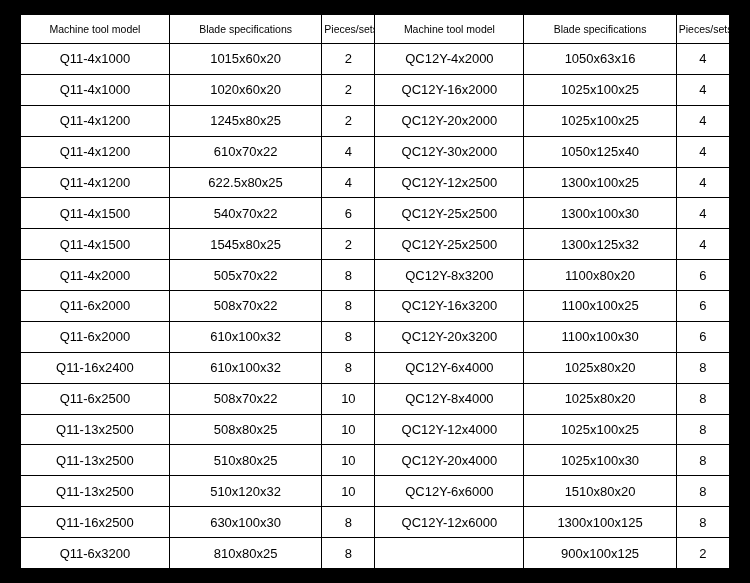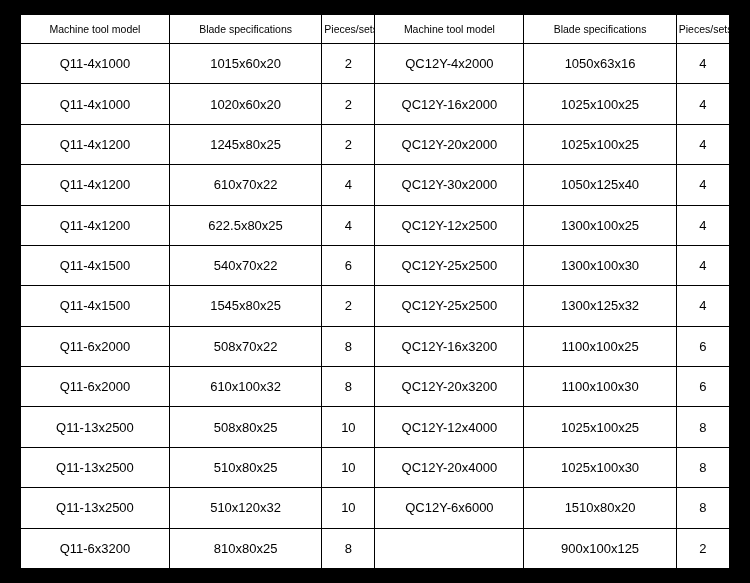--- a/index.html
+++ b/index.html
@@ -131,36 +131,60 @@
         </tr>
         <tr>
           <td>Q11-4x1500</td>
           <td>1545x80x25</td>
           <td>2</td>
           <td>QC12Y-25x2500</td>
           <td>1300x125x32</td>
           <td>4</td>
         </tr>
         <tr>
+          <td>Q11-4x2000</td>
+          <td>505x70x22</td>
+          <td>8</td>
+          <td>QC12Y-8x3200</td>
+          <td>1100x80x20</td>
+          <td>6</td>
+        </tr>
+        <tr>
           <td>Q11-6x2000</td>
           <td>508x70x22</td>
           <td>8</td>
           <td>QC12Y-16x3200</td>
           <td>1100x100x25</td>
           <td>6</td>
         </tr>
         <tr>
           <td>Q11-6x2000</td>
           <td>610x100x32</td>
           <td>8</td>
           <td>QC12Y-20x3200</td>
           <td>1100x100x30</td>
           <td>6</td>
         </tr>
         <tr>
+          <td>Q11-16x2400</td>
+          <td>610x100x32</td>
+          <td>8</td>
+          <td>QC12Y-6x4000</td>
+          <td>1025x80x20</td>
+          <td>8</td>
+        </tr>
+        <tr>
+          <td>Q11-6x2500</td>
+          <td>508x70x22</td>
+          <td>10</td>
+          <td>QC12Y-8x4000</td>
+          <td>1025x80x20</td>
+          <td>8</td>
+        </tr>
+        <tr>
           <td>Q11-13x2500</td>
           <td>508x80x25</td>
           <td>10</td>
           <td>QC12Y-12x4000</td>
           <td>1025x100x25</td>
           <td>8</td>
         </tr>
         <tr>
           <td>Q11-13x2500</td>
           <td>510x80x25</td>
@@ -168,20 +192,28 @@
           <td>QC12Y-20x4000</td>
           <td>1025x100x30</td>
           <td>8</td>
         </tr>
         <tr>
           <td>Q11-13x2500</td>
           <td>510x120x32</td>
           <td>10</td>
           <td>QC12Y-6x6000</td>
           <td>1510x80x20</td>
+          <td>8</td>
+        </tr>
+        <tr>
+          <td>Q11-16x2500</td>
+          <td>630x100x30</td>
+          <td>8</td>
+          <td>QC12Y-12x6000</td>
+          <td>1300x100x125</td>
           <td>8</td>
         </tr>
         <tr>
           <td>Q11-6x3200</td>
           <td>810x80x25</td>
           <td>8</td>
           <td></td>
           <td>900x100x125</td>
           <td>2</td>
         </tr>

